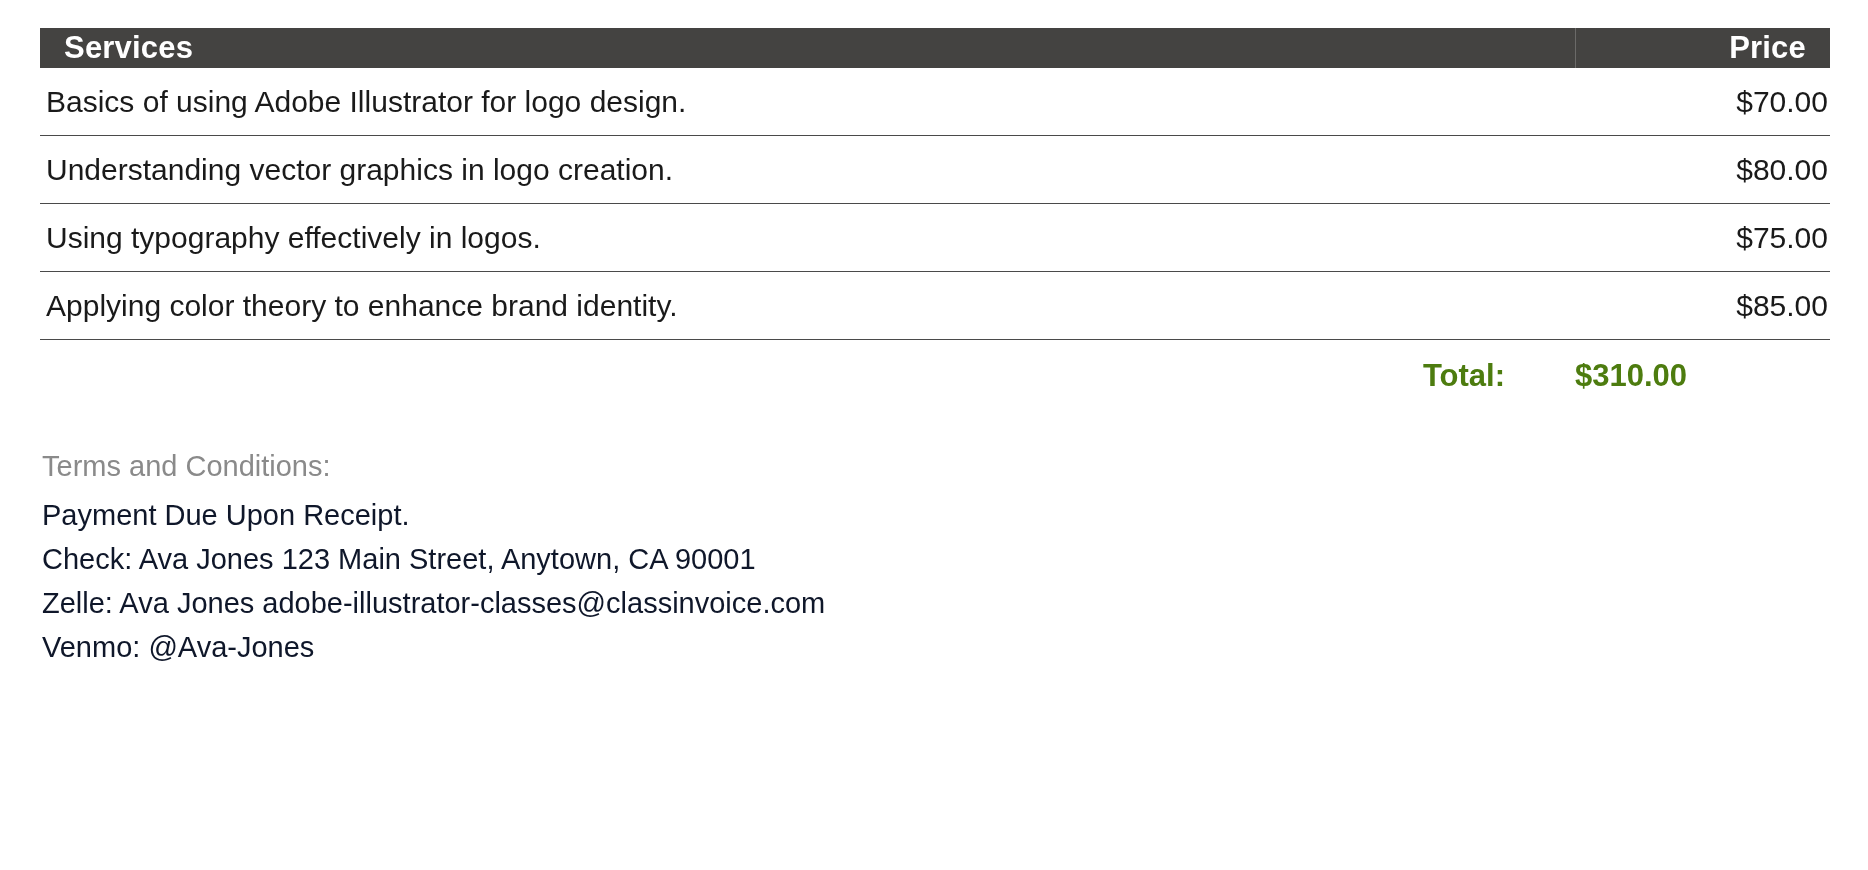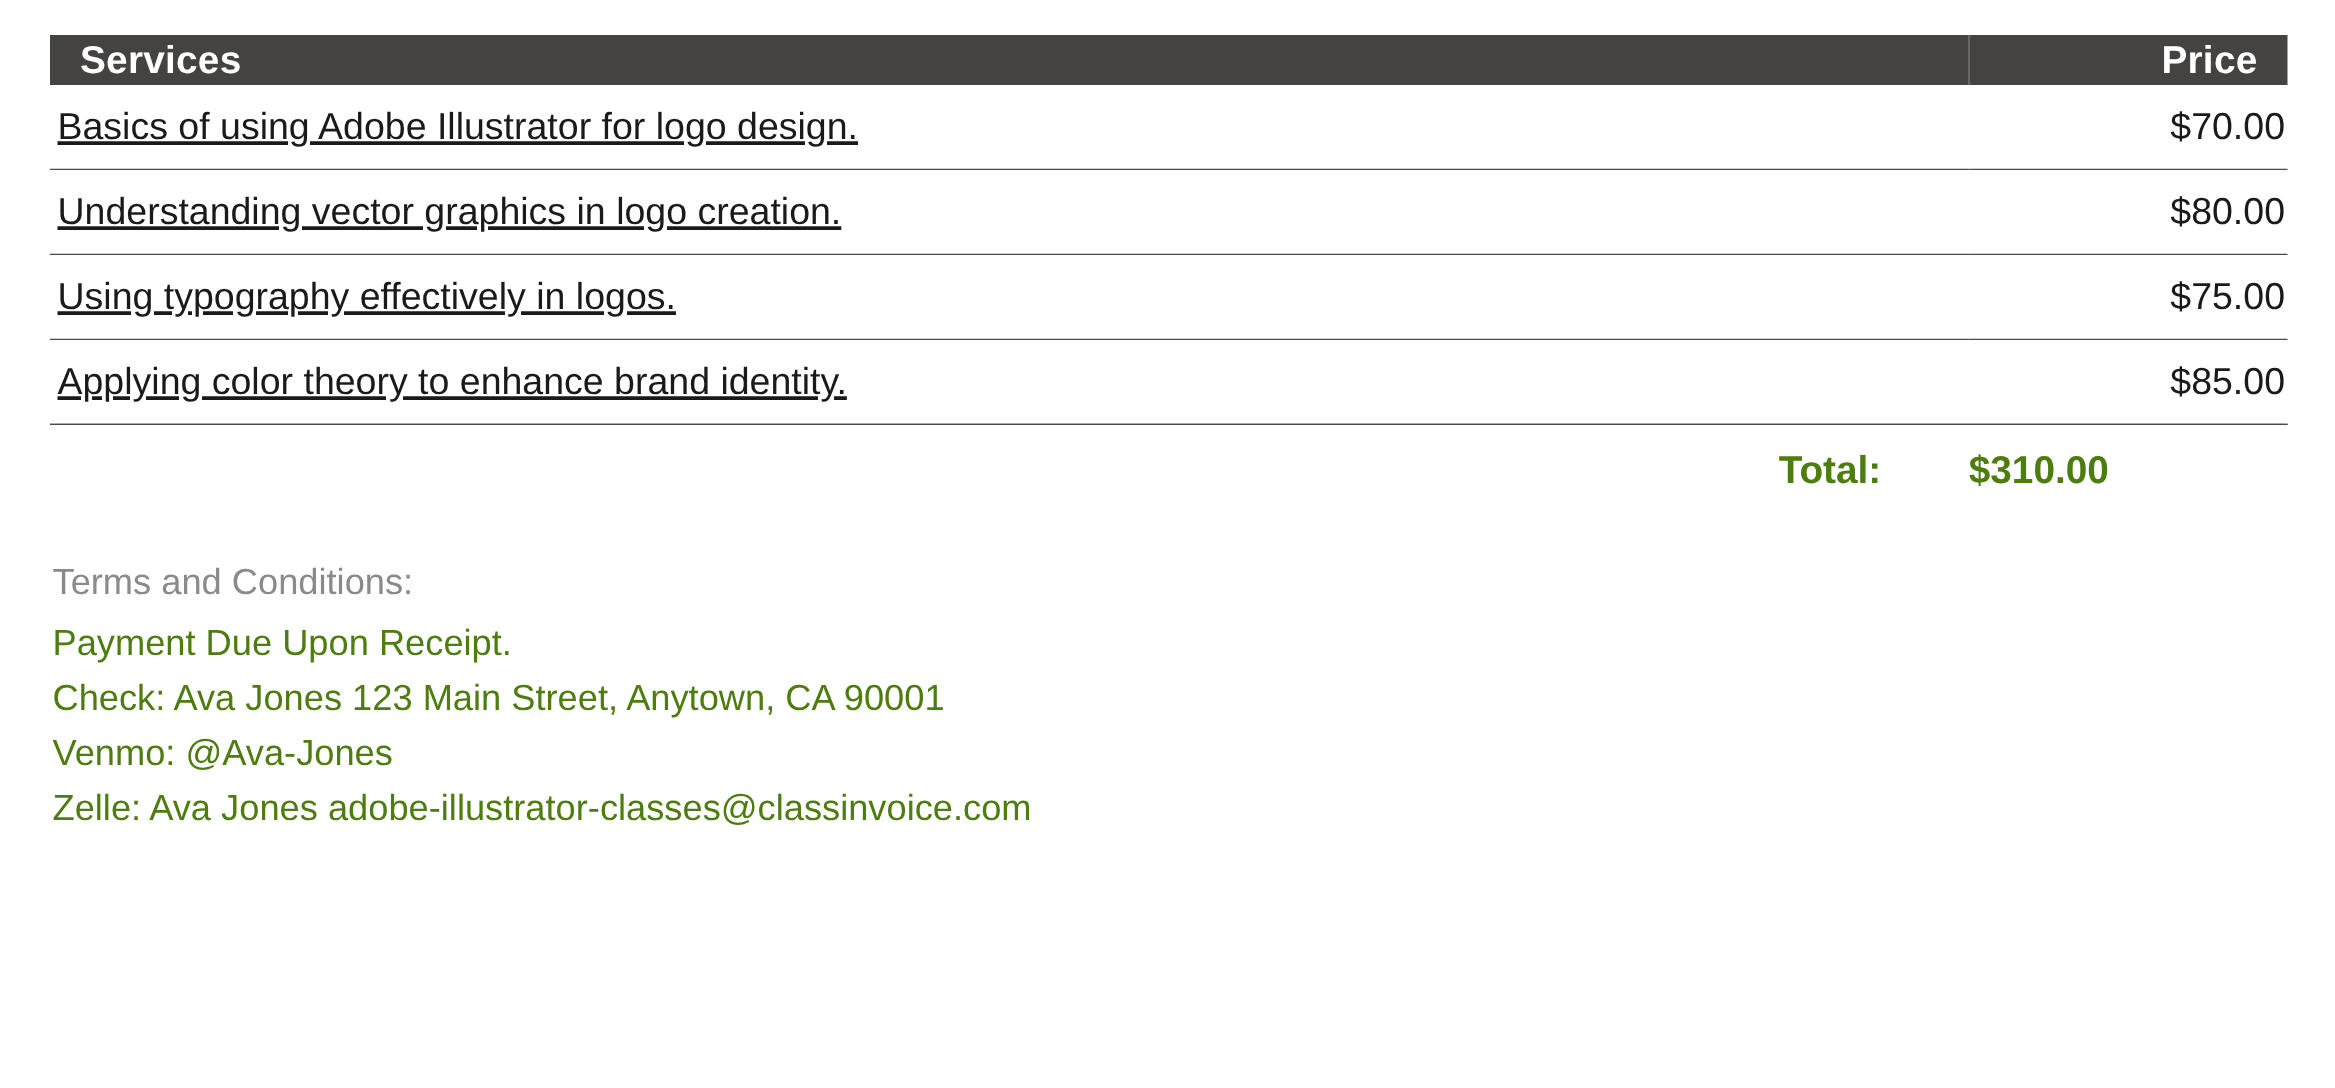--- a/index.html
+++ b/index.html
@@ -53,21 +53,20 @@
     font-size: 30px;
     color: #1a1a1a;
     padding: 17px 0 16px 0;
     border-bottom: 1px solid #4a4a4a;
     vertical-align: middle;
     font-weight: 400;
   }
   tbody td.td-service {
     text-align: left;
     padding-left: 6px;
-    text-decoration: underline;
   }
   tbody td.td-price {
     text-align: right;
     padding-right: 2px;
   }
 
   tfoot td {
     font-size: 31px;
     font-weight: bold;
     color: #4d7c0f;
@@ -89,21 +88,21 @@
     padding-left: 2px;
   }
   .terms-heading {
     font-size: 29px;
     color: #8a8a8a;
     margin-bottom: 10px;
     font-weight: 400;
   }
   .terms-line {
     font-size: 29px;
-    color: #4d7c0f;
+    color: #0f172a;
     line-height: 1.52;
     font-weight: 400;
     white-space: pre;
   }
 </style>
 </head>
 <body>
 
 <div class="page">
 
@@ -141,17 +140,17 @@
         <td class="tf-label">Total:</td>
         <td class="tf-value">$310.00</td>
       </tr>
     </tfoot>
   </table>
 
   <div class="terms">
     <div class="terms-heading">Terms and Conditions:</div>
     <div class="terms-line">Payment Due Upon Receipt.</div>
     <div class="terms-line">Check: Ava Jones 123 Main Street, Anytown, CA 90001</div>
+    <div class="terms-line">Zelle: Ava Jones adobe-illustrator-classes@classinvoice.com</div>
     <div class="terms-line">Venmo: @Ava-Jones</div>
-    <div class="terms-line">Zelle: Ava Jones adobe-illustrator-classes@classinvoice.com</div>
   </div>
 
 </div>
 
 </body></html>

